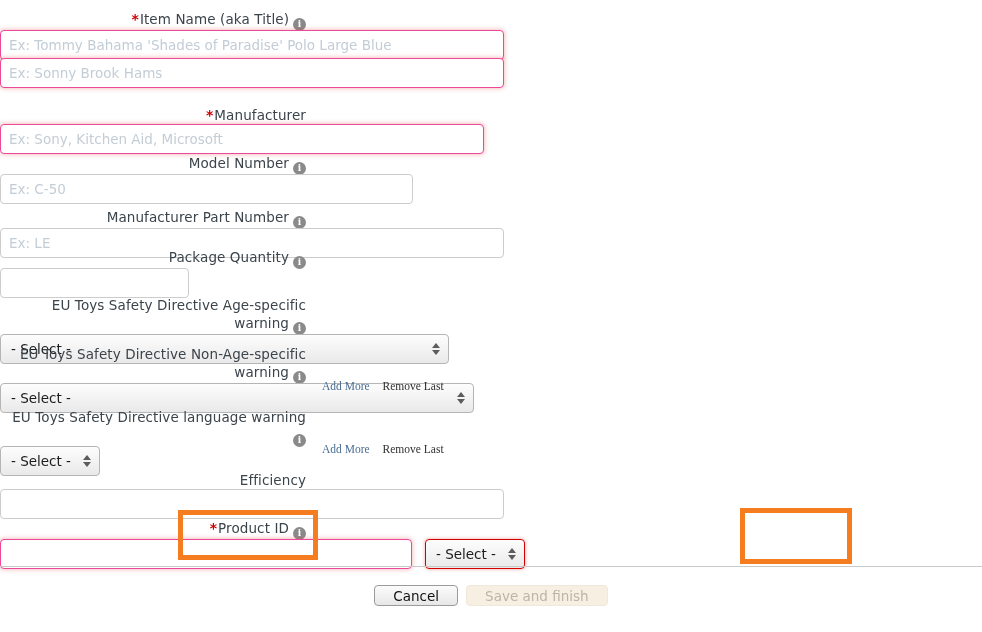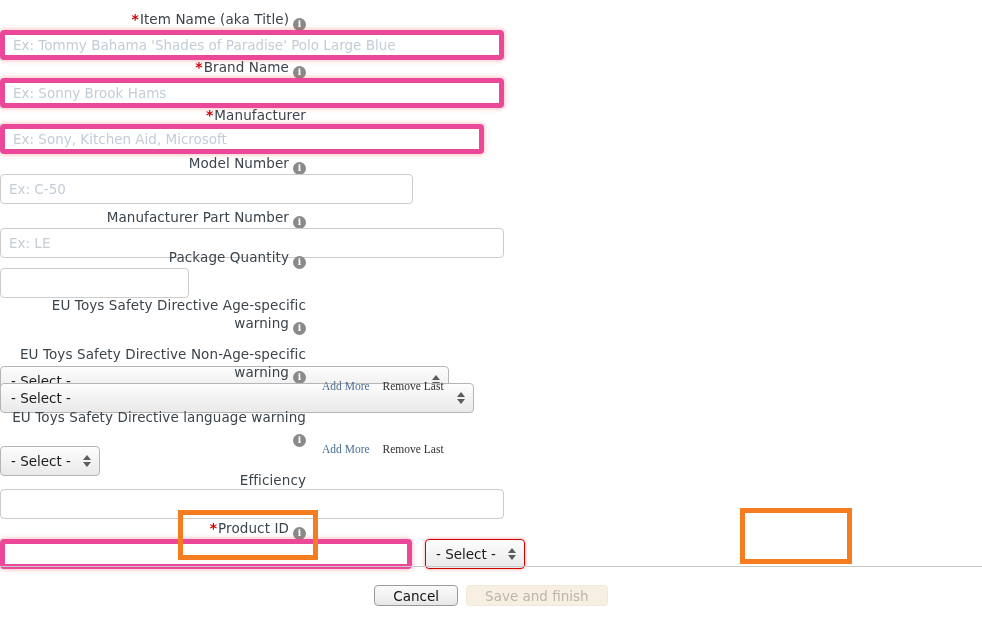--- a/index.html
+++ b/index.html
@@ -91,21 +91,21 @@
     border-radius: 4px;
     background: #ffffff;
     outline: none;
   }
   input.txt::placeholder {
     color: #c3cdd6;
     opacity: 1;
   }
 
   input.txt.invalid {
-    border: 5px solid #ec4899;
+    border: 1px solid #ec4899;
     box-shadow: 0 0 4px 1px rgba(230, 60, 60, 0.30);
   }
 
   .sel {
     box-sizing: border-box;
     height: 30px;
     border: 1px solid #b5b5b5;
     border-radius: 4px;
     background: linear-gradient(to bottom, #fdfdfd 0%, #f2f2f2 55%, #e9e9e9 100%);
     display: flex;
@@ -215,23 +215,20 @@
   <div class="row" style="top:10px;">
     <div class="label-cell">
       <span class="label-inner"><span class="req">*</span><span>Item Name (aka Title)</span><span class="info-icon">i</span></span>
     </div>
     <div class="field-cell">
       <input class="txt invalid" style="width: 504px;" placeholder="Ex: Tommy Bahama 'Shades of Paradise' Polo Large Blue">
     </div>
   </div>
 
   <div class="row" style="top:58px;">
-    <div class="label-cell">
-      <span class="label-inner"><span class="req">*</span><span>Brand Name</span><span class="info-icon">i</span></span>
-    </div>
     <div class="field-cell">
       <input class="txt invalid" style="width: 504px;" placeholder="Ex: Sonny Brook Hams">
     </div>
   </div>
 
   <div class="row" style="top:106px;">
     <div class="label-cell">
       <span class="label-inner"><span class="req">*</span><span>Manufacturer</span></span>
     </div>
     <div class="field-cell">
@@ -259,21 +256,21 @@
 
   <div class="row" style="top:248px;">
     <div class="label-cell">
       <span class="label-inner"><span>Package Quantity</span><span class="info-icon">i</span></span>
     </div>
     <div class="field-cell">
       <input class="txt" style="width: 189px;" placeholder="">
     </div>
   </div>
 
-  <div class="row" style="top:296px;gap:32px;">
+  <div class="row" style="top:296px;">
     <div class="label-cell">
       <span class="label-inner"><span>EU Toys Safety Directive Age-specific warning</span><span class="info-icon">i</span></span>
     </div>
     <div class="field-cell">
       <div class="sel" style="width:449px;">
         <span class="sel-text">- Select -</span>
         <span class="spin">
             <span class="tri-up"></span>
             <span class="tri-dn"></span>
           </span>

